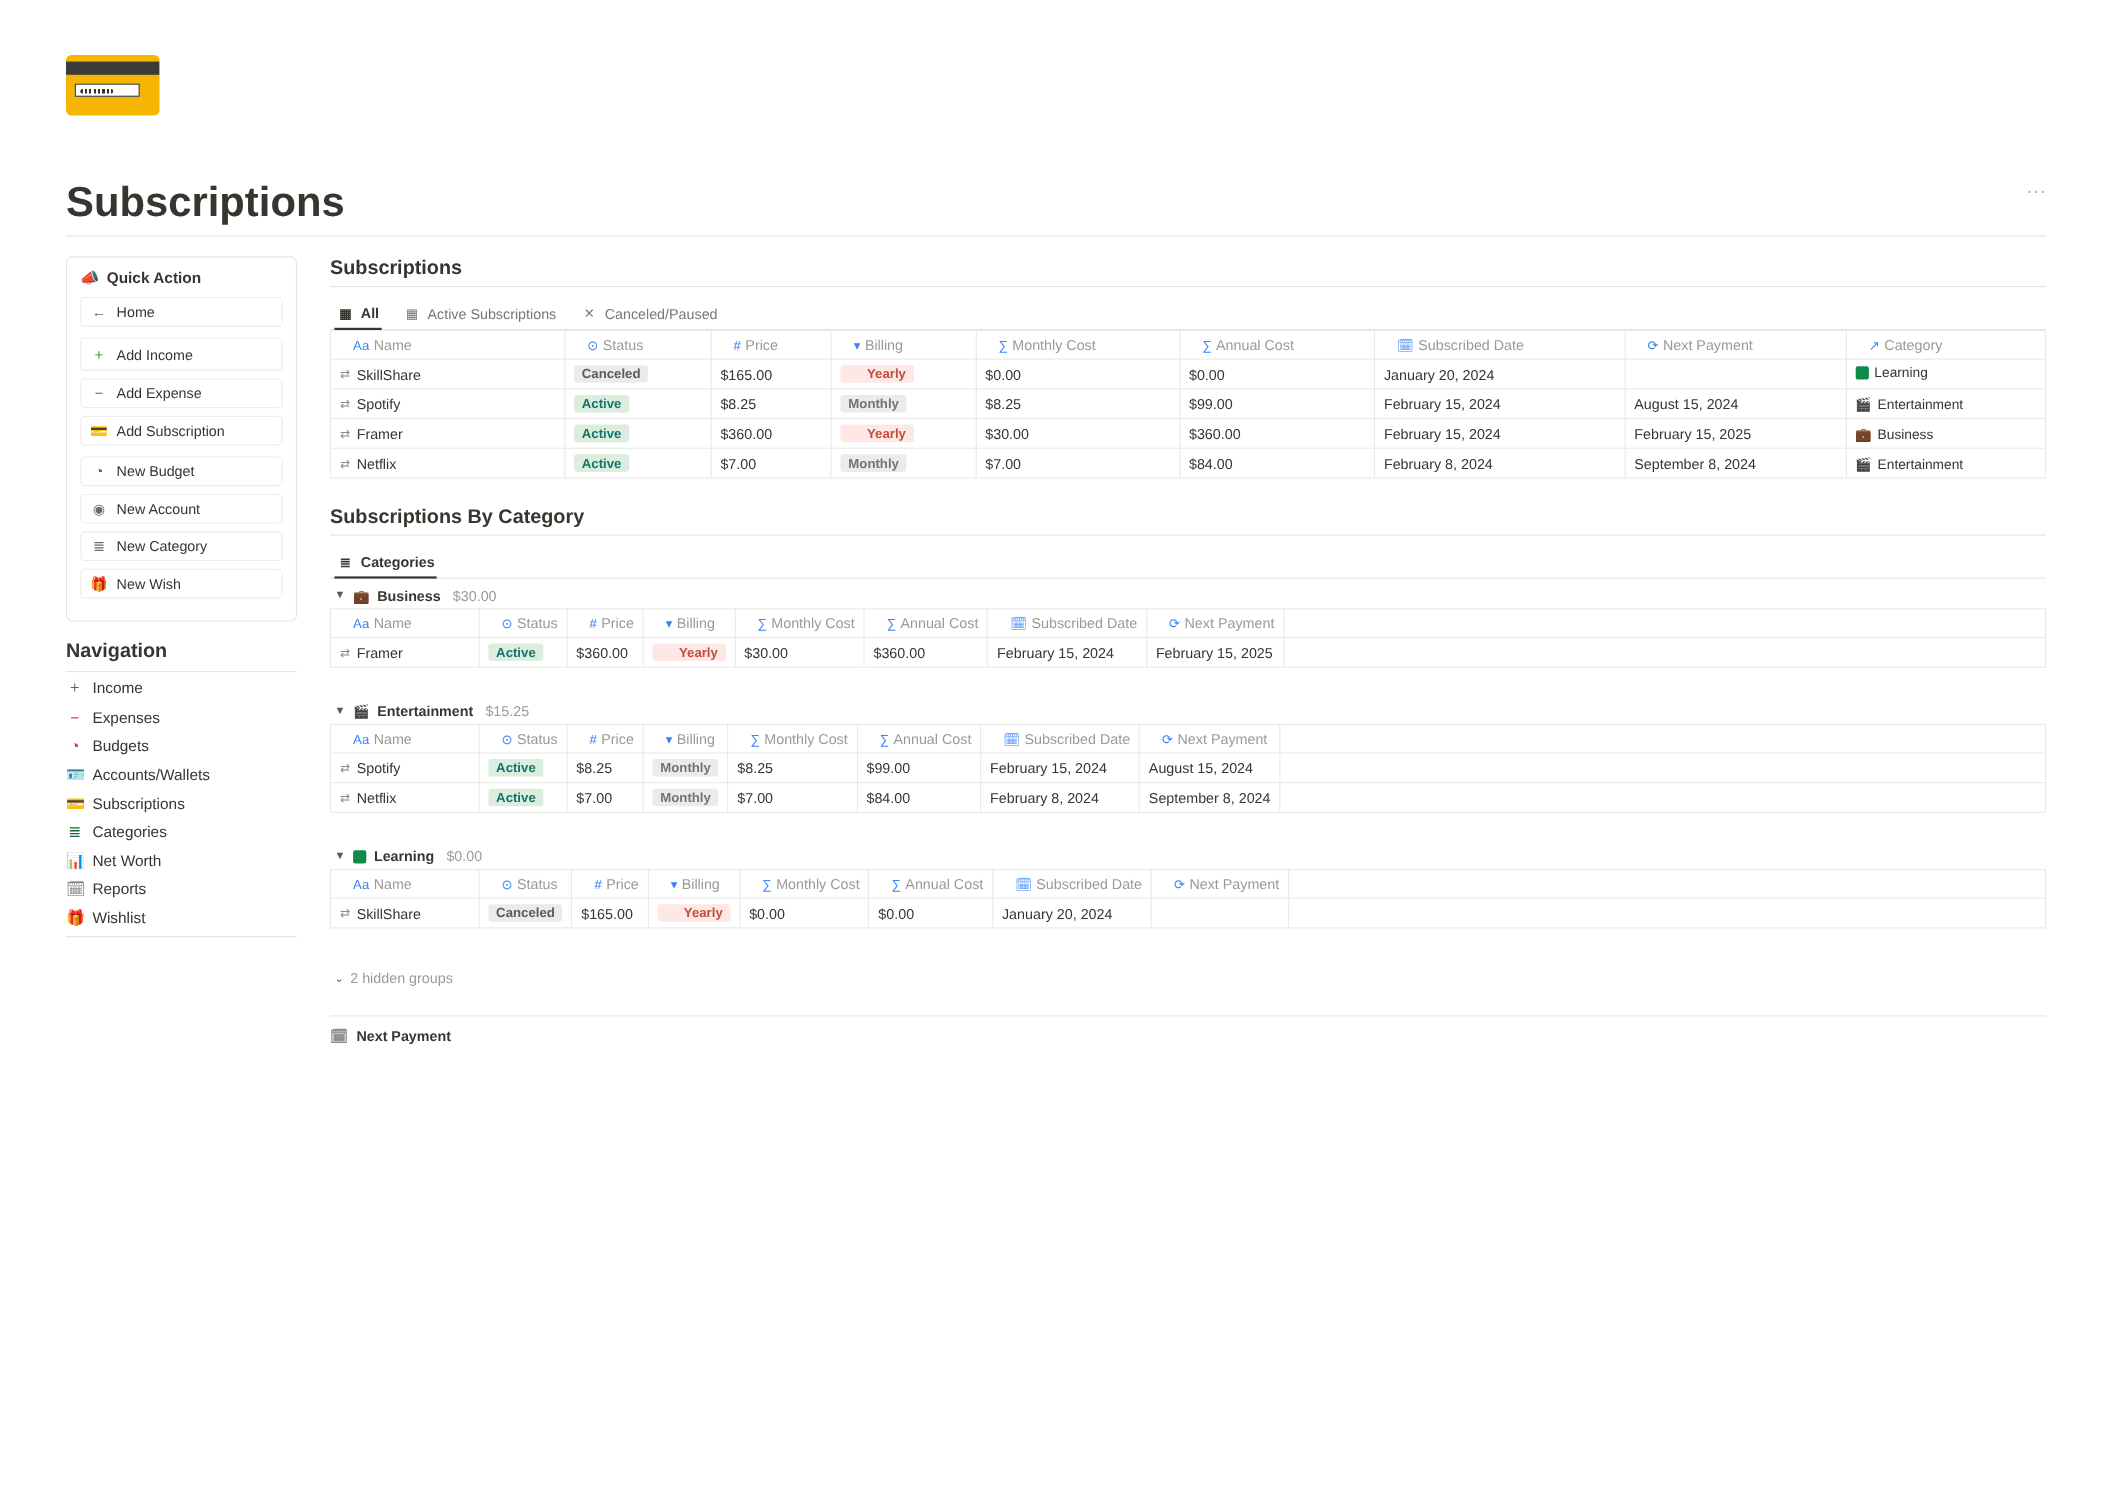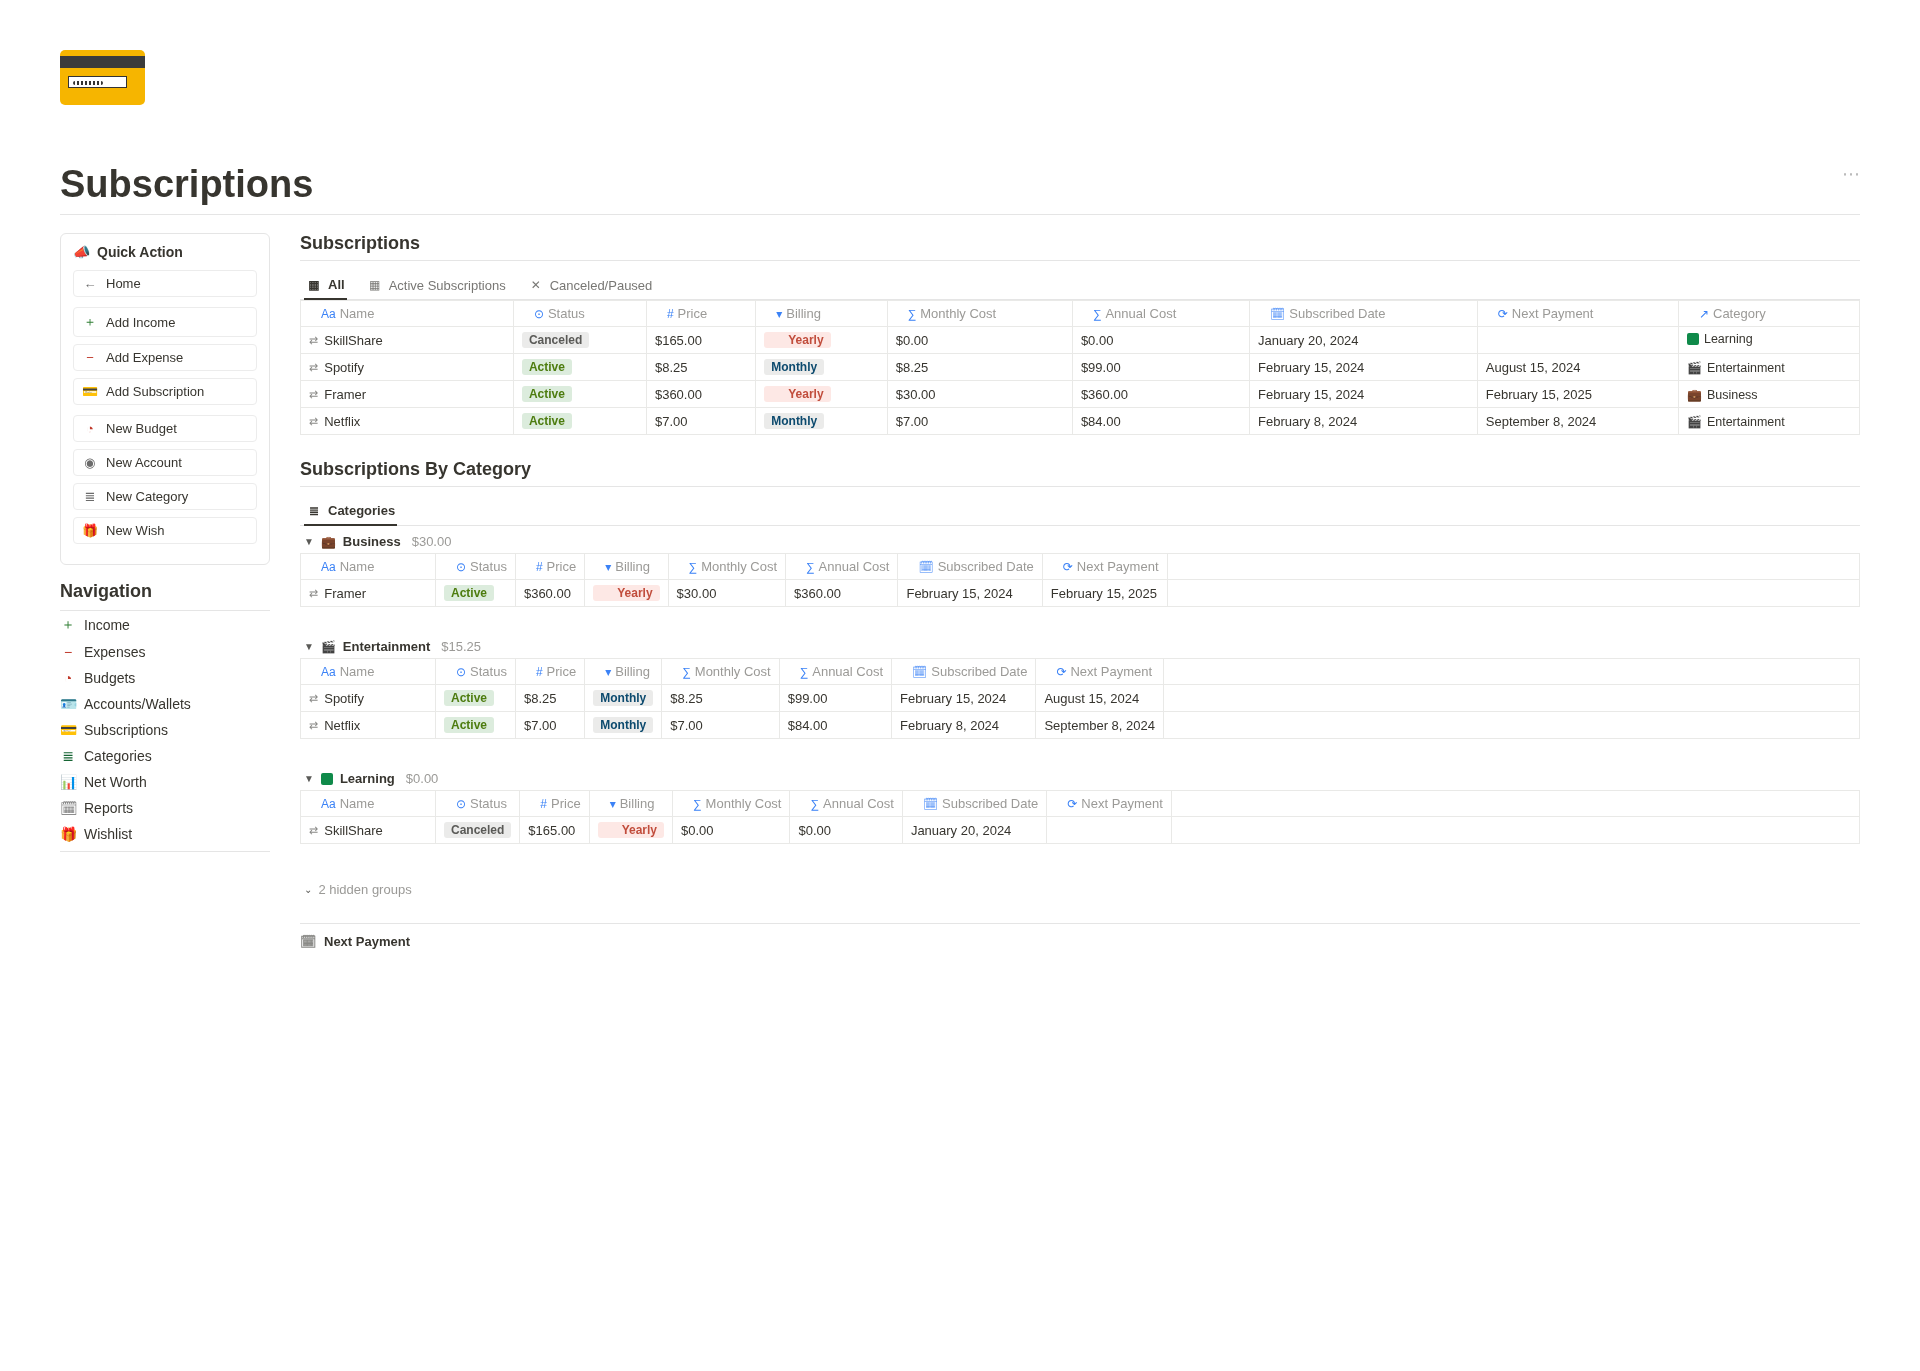--- a/index.html
+++ b/index.html
@@ -104,22 +104,22 @@
   .col-monthly { width: 80px; }
   .col-annual { width: 70px; }
   .col-subdate { width: 100px; }
   .col-next { width: 100px; }
   .col-cat { width: 105px; }
   .num { text-align: right; margin-top: 19px; }
   .pill {
     display: inline-block; border-radius: 3px; padding: 1px 7px; font-size: 12px; font-weight: bold;
   }
   .pill-yearly { background: #fde8e5; color: #c14d3c; padding-left: 24px; }
-  .pill-monthly { background: #ebebea; color: #0c4a6e; text-align: right; }
-  .pill-active { background: #dcecdd; color: #4d7c0f; }
+  .pill-monthly { background: #ebebea; color: #737373; text-align: right; }
+  .pill-active { background: #dcecdd; color: #0f766e; }
   .pill-canceled { background: #ebebea; color: #5a5a57; }
   .row-name { display: flex; align-items: center; gap: 6px; }
   .swap-ic { color: #8a8a87; font-size: 11px; }
   .cat-chip { display: inline-flex; align-items: center; gap: 5px; font-size: 12.5px; }
   .cat-ic { font-size: 12px; }
   .cat-ent-ic { color: #c0392b; }
   .cat-biz-ic { color: #a15c0b; }
   .group-head {
     display: flex; align-items: center; gap: 7px; font-size: 13px; font-weight: 600;
     padding: 8px 0 4px 4px;

